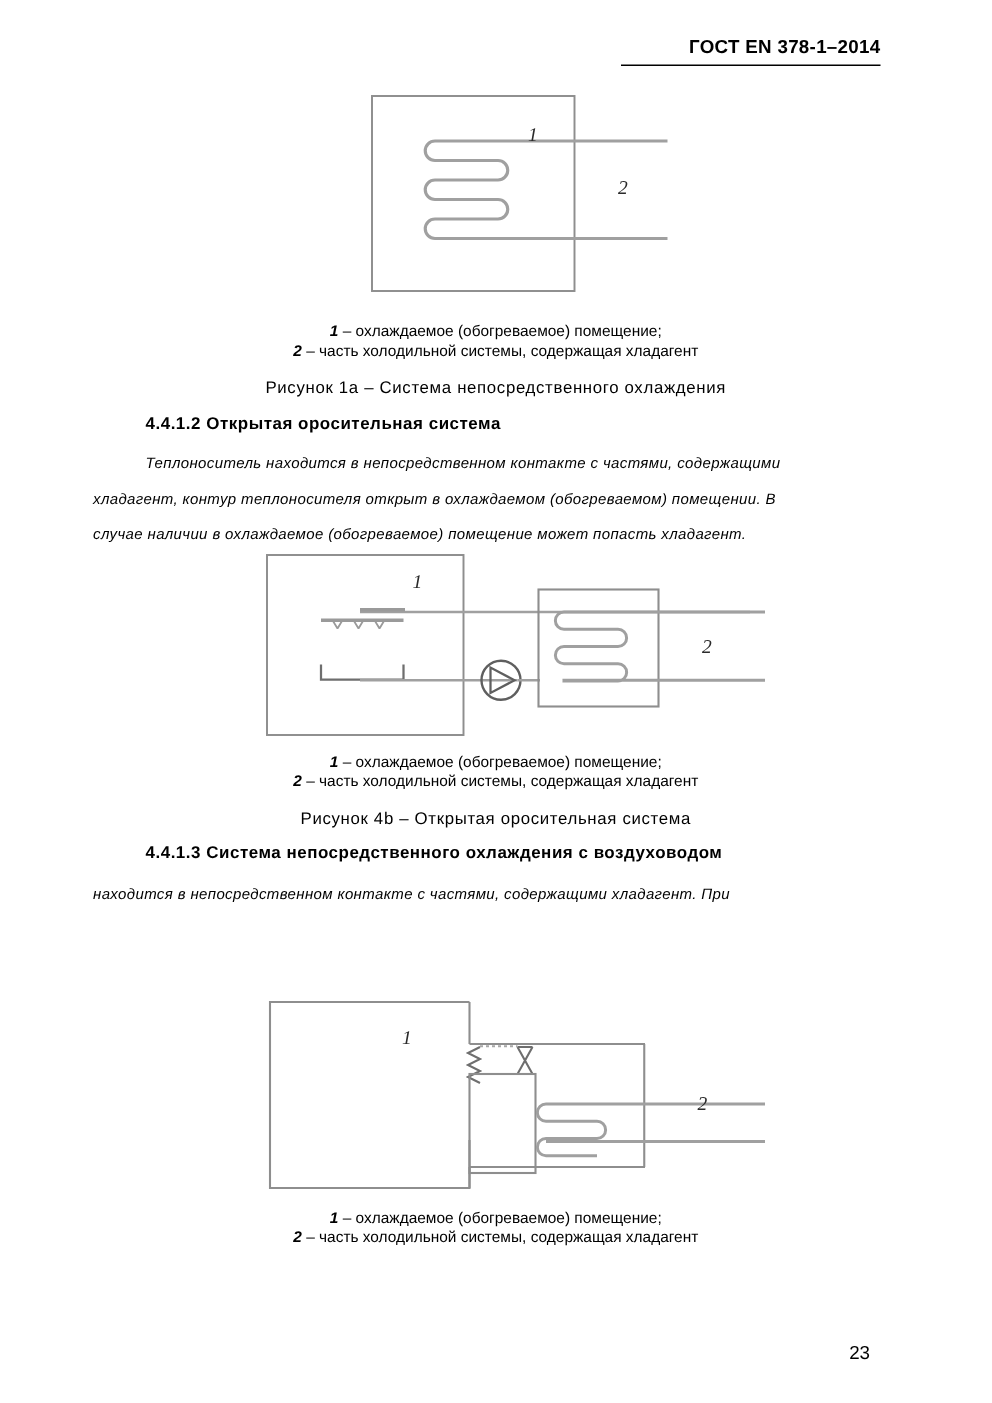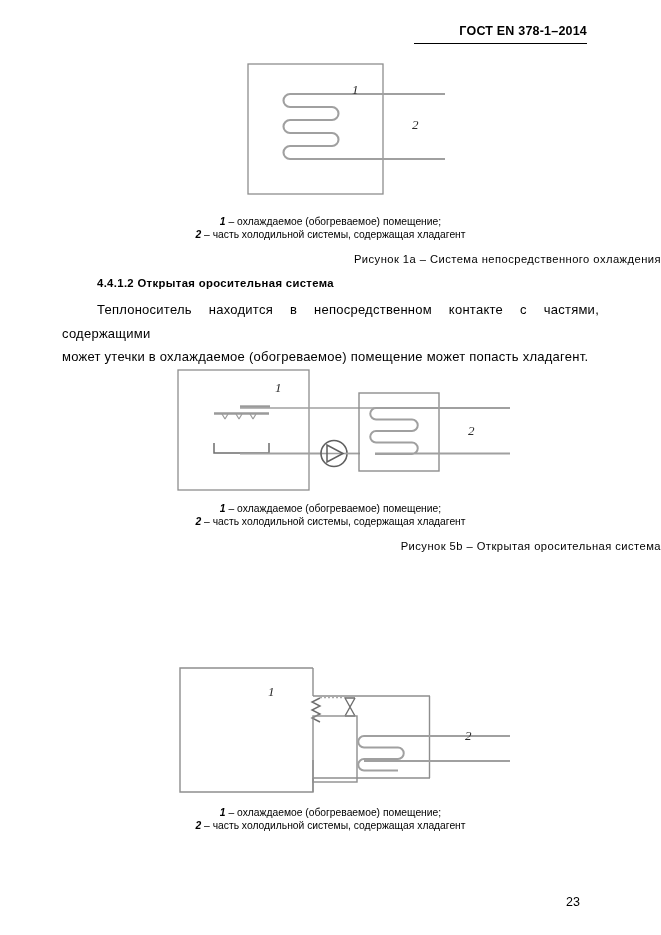--- a/index.html
+++ b/index.html
@@ -51,42 +51,43 @@
     line-height: 12.5px;
   }
   .legend .num {
     font-style: italic;
     font-weight: bold;
   }
   .figcaption {
     position: absolute;
     left: 0;
     width: 661px;
-    text-align: right;
+    text-align: center;
     font-size: 11.2px;
     letter-spacing: 0.45px;
     white-space: nowrap;
   }
   .heading {
     position: absolute;
     left: 97px;
     font-size: 11.3px;
     letter-spacing: 0.35px;
     white-space: nowrap;
     font-weight: bold;
   }
   .para {
     position: absolute;
     left: 62px;
     width: 537px;
-    font-size: 13px;
+    font-size: 10px;
     line-height: 23.5px;
     text-align: justify;
     text-indent: 35px;
     letter-spacing: 0.25px;
+    font-style: italic;
   }
   .para.j3 > span { display: block; }
 
   .page-number {
     position: absolute;
     right: 33px;
     bottom: 26px;
     font-size: 12.5px;
   }
 
@@ -127,21 +128,22 @@
       <span class="num">2</span>
       <span>– часть холодильной системы, содержащая хладагент</span>
     </div>
   </div>
   <div class="figcaption" style="top:253px;">Рисунок 1а – Система непосредственного охлаждения</div>
 
   <div class="heading" style="top:277px;">4.4.1.2 Открытая оросительная система</div>
 
   <div class="para j3" style="top:298px;">
     <span style="text-indent:35px;">Теплоноситель находится в непосредственном контакте с частями, содержащими</span>
-    <span style="text-indent:0;">может утечки в охлаждаемое (обогреваемое) помещение может попасть хладагент.</span>
+    <span style="text-indent:0;">хладагент,  контур теплоносителя открыт в охлаждаемом (обогреваемом) помещении. В</span>
+    <span style="text-indent:0;">случае наличии в охлаждаемое (обогреваемое) помещение может попасть хладагент.</span>
   </div>
 
   <div class="figure" style="left:170px; top:365px; width:340px; height:130px;">
     <svg width="340" height="130" viewBox="0 0 340 130">
 
       <rect x="8" y="5" width="131" height="120" fill="none" stroke="#8e8e8e" stroke-width="1.3"></rect>
 
       <line x1="70" y1="43" x2="330" y2="43" stroke="#a0a0a0" stroke-width="1.6"></line>
 
       <line x1="70" y1="41.5" x2="100" y2="41.5" stroke="#9a9a9a" stroke-width="2.4"></line>
@@ -174,24 +176,26 @@
   <div class="legend" style="top:503px;">
     <div>
       <span class="num">1</span>
       <span>– охлаждаемое (обогреваемое) помещение;</span>
     </div>
     <div>
       <span class="num">2</span>
       <span>– часть холодильной системы, содержащая хладагент</span>
     </div>
   </div>
-  <div class="figcaption" style="top:540px;">Рисунок 5b – Открытая оросительная система</div>
-
+  <div class="figcaption" style="top:540px;">Рисунок 4b – Открытая оросительная система</div>
+
+  <div class="heading" style="top:563px;">4.4.1.3 Система непосредственного охлаждения с воздуховодом</div>
 
   <div class="para j3" style="top:585px;">
+    <span style="text-indent:0;">находится  в  непосредственном  контакте  с  частями,  содержащими  хладагент.  При</span>
   </div>
 
   <div class="figure" style="left:170px; top:660px; width:340px; height:135px;">
     <svg width="340" height="135" viewBox="0 0 340 135">
 
       <path d="M 143 8 L 10 8 L 10 132 L 143 132 L 143 100 L 143 100" fill="none" stroke="#8e8e8e" stroke-width="1.4"></path>
 
       <line x1="143" y1="8" x2="143" y2="36" stroke="#8e8e8e" stroke-width="1.4"></line>
       <line x1="143" y1="118" x2="143" y2="132" stroke="#8e8e8e" stroke-width="1.4"></line>
 

